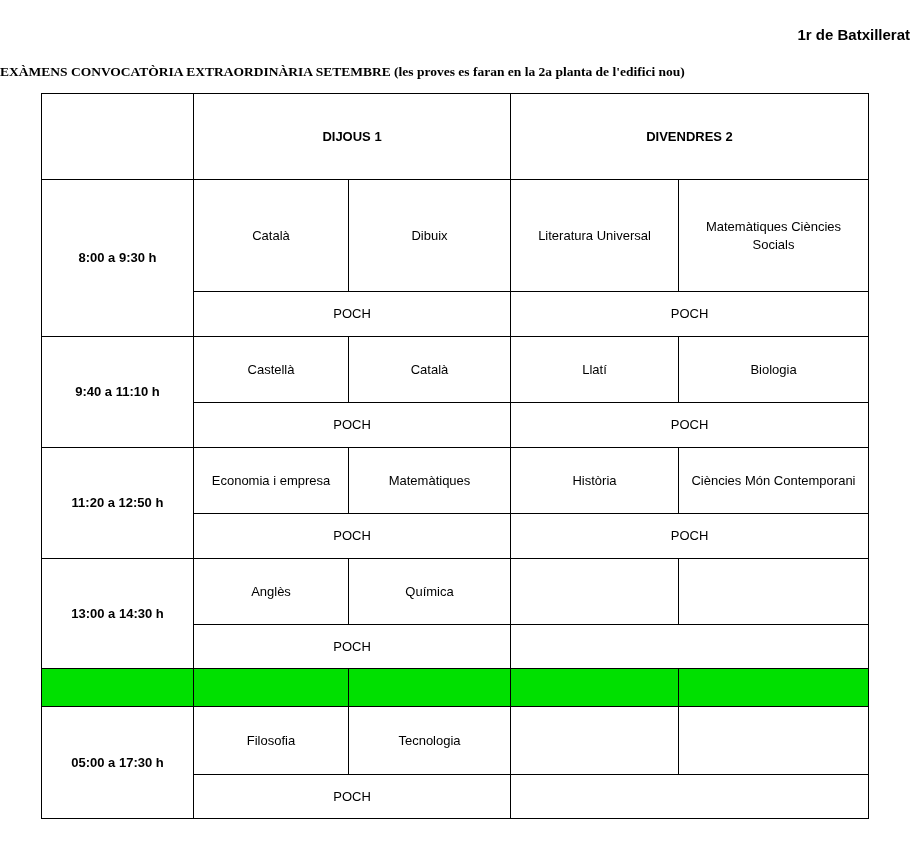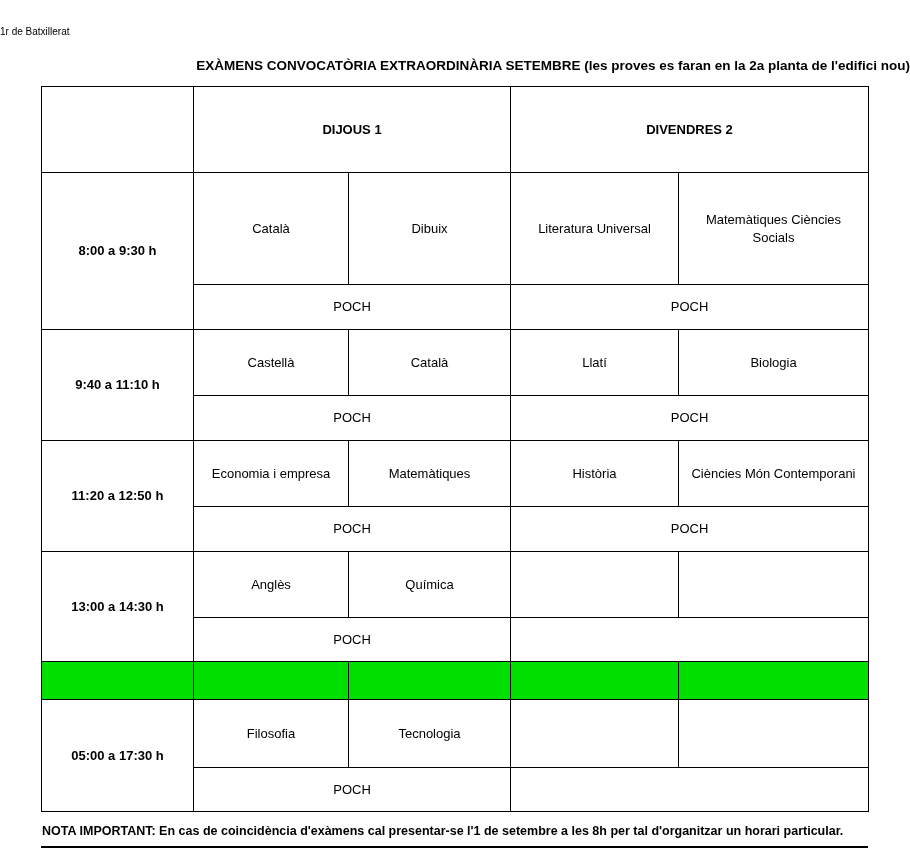--- a/index.html
+++ b/index.html
@@ -6,30 +6,31 @@
   html, body { margin: 0; padding: 0; background: #ffffff; }
   .page {
     width: 910px;
     height: 865px;
     background: #ffffff;
     color: #000000;
     font-family: "Liberation Sans", sans-serif;
     overflow: hidden;
   }
   .title {
-    text-align: left;
-    font-weight: normal;
-    font-size: 10px;
+    text-align: right;
+    font-weight: bold;
+    font-size: 15px;
     padding-top: 26px;
   }
   .subtitle {
-    text-align: right;
+    text-align: left;
     font-weight: bold;
     font-size: 13.5px;
     margin-top: 21px;
+    font-family: Liberation Serif, serif;
   }
   table.schedule {
     border-collapse: collapse;
     table-layout: fixed;
     margin: 13px 0 12px 41px;
     width: 827px;
     padding-left: 41px;
   }
   table.schedule td {
     border: 1px solid #000000;
@@ -152,15 +153,14 @@
       <td class="subject-cell"></td>
       <td class="subject-cell"></td>
     </tr>
     <tr style="height:44px">
       <td colspan="2" class="room-cell">POCH</td>
       <td colspan="2" class="room-cell"></td>
     </tr>
   </tbody>
     </table>
 
-  <div class="note">NOTA IMPORTANT: En cas de coincidència d'exàmens cal presentar-se l'1 de setembre a les 8h per tal d'organitzar un horari particular.</div>
 
 </div>
 
 </body></html>

